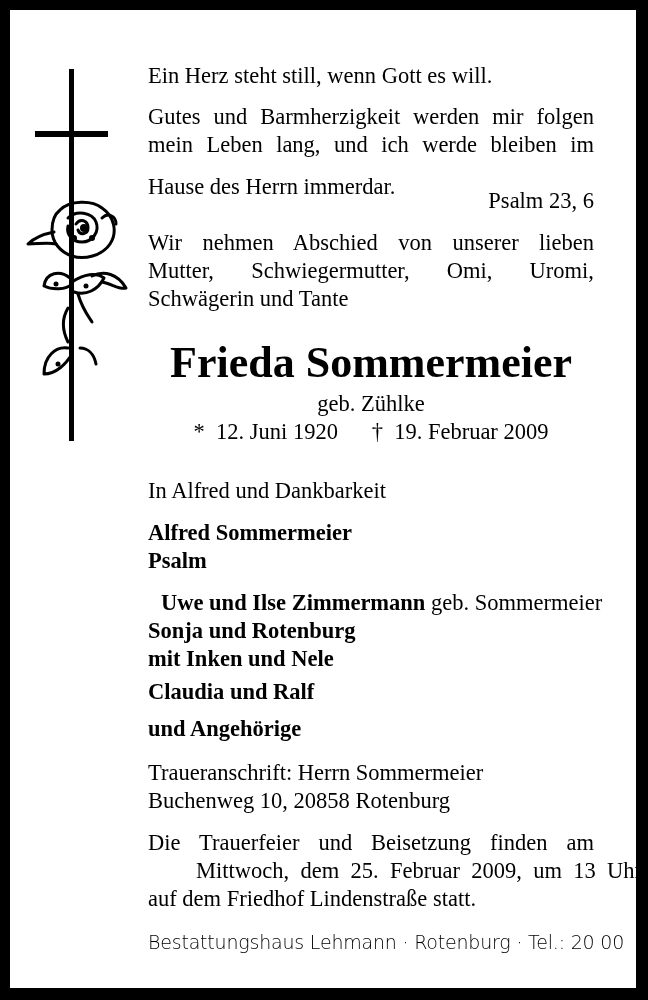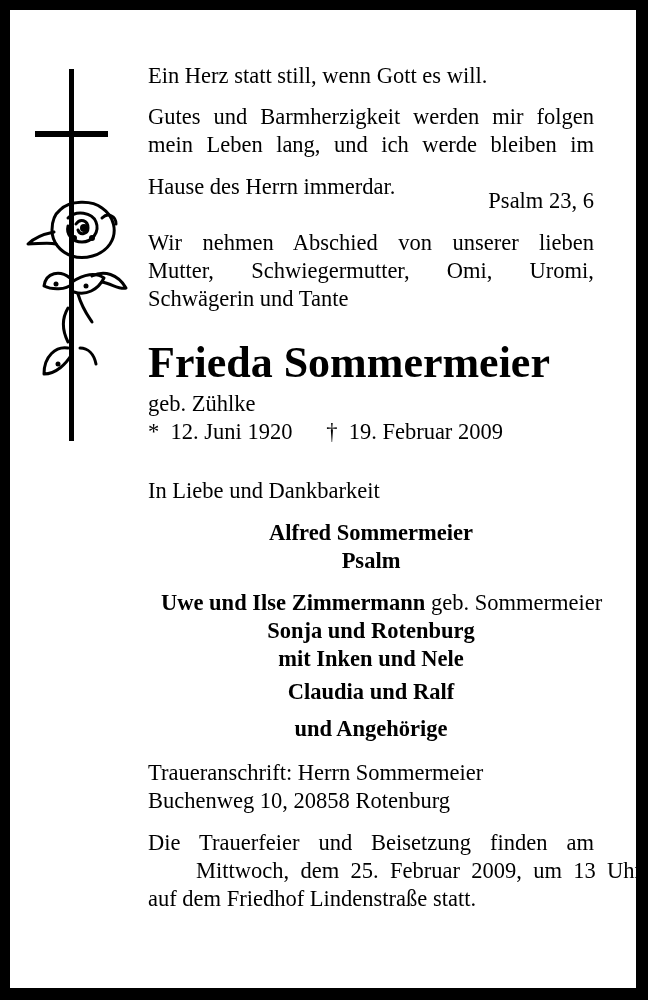--- a/index.html
+++ b/index.html
@@ -7,22 +7,22 @@
       width: 648px; height: 1000px; background: #000;
       position: relative; overflow: hidden;
     }
     .page {
       position: absolute; left: 10px; top: 10px; width: 626px; height: 978px;
       background: #fff;
     }
     .serif { font-family: "Liberation Serif", "DejaVu Serif", serif; color: #000; }
     .line { position: absolute; left: 138px; width: 446px; font-size: 22.5px; line-height: 28px; white-space: nowrap; }
     .just { text-align: justify; text-align-last: justify; }
-    .bold { font-weight: bold; text-align: center; }
-    .center { text-align: left; }
+    .bold { font-weight: bold; }
+    .center { text-align: center; }
     .right { text-align: right; }
     .sans { font-family: "DejaVu Sans", "Liberation Sans", sans-serif; font-weight: 300; }
     .cross-v { position: absolute; left: 59px; top: 59px; width: 5px; height: 372px; background: #000; }
     .cross-h { position: absolute; left: 25px; top: 121px; width: 73px; height: 6px; background: #000; }
     .rose { position: absolute; left: 12px; top: 188px; width: 112px; height: 200px; }
   </style>
 </head>
 <body>
 
 <div class="page">
@@ -53,41 +53,41 @@
       <circle cx="62" cy="30" r="4"></circle>
       <circle cx="52" cy="40" r="3"></circle>
       <circle cx="70" cy="40" r="3"></circle>
       <circle cx="34" cy="86" r="2.5"></circle>
       <circle cx="64" cy="88" r="2.5"></circle>
       <circle cx="36" cy="166" r="2.5"></circle>
     </g>
   </svg>
 
   <div class="serif">
-    <div class="line" style="top:52px;">Ein Herz statt still, wenn Gott es will.</div>
+    <div class="line" style="top:52px;">Ein Herz steht still, wenn Gott es will.</div>
 
     <div class="line just" style="top:93px;">Gutes und Barmherzigkeit werden mir folgen</div>
     <div class="line just" style="top:121px;">mein Leben lang, und ich werde bleiben im</div>
     <div class="line" style="top:163px;">Hause des Herrn immerdar.</div>
     <div class="line right" style="top:177px;">Psalm 23, 6</div>
 
     <div class="line just" style="top:219px;">Wir nehmen Abschied von unserer lieben</div>
     <div class="line just" style="top:247px;">Mutter, Schwiegermutter, Omi, Uromi,</div>
     <div class="line" style="top:275px;">Schwägerin und Tante</div>
 
     <div class="line center bold" style="top:328px; font-size:44px; line-height:50px;">Frieda Sommermeier</div>
     <div class="line center" style="top:380px;">geb. Zühlke</div>
     <div class="line center" style="top:408px;">
       <span>*</span>&nbsp;
       <span>12. Juni 1920</span>&nbsp;&nbsp;&nbsp;&nbsp;&nbsp;
       <span>†</span>&nbsp;
       <span>19. Februar 2009</span>
     </div>
 
-    <div class="line" style="top:467px;">In Liebe und Dankbarkeit</div>
+    <div class="line" style="top:467px;">In Alfred und Dankbarkeit</div>
 
     <div class="line bold" style="top:509px;">Alfred Sommermeier</div>
     <div class="line bold" style="top:537px;">Psalm</div>
 
     <div class="line" style="top:579px;margin-left:13px;">
       <span class="bold">Uwe und Ilse Zimmermann</span><span> geb. Sommermeier</span>
     </div>
     <div class="line bold" style="top:607px;">Sonja und Rotenburg</div>
     <div class="line bold" style="top:635px;">mit Inken und Nele</div>
     <div class="line bold" style="top:668px;">Claudia und Ralf</div>
@@ -95,13 +95,14 @@
     <div class="line bold" style="top:705px;">und Angehörige</div>
 
     <div class="line" style="top:749px;">Traueranschrift: Herrn Sommermeier</div>
     <div class="line" style="top:777px;">Buchenweg 10, 20858 Rotenburg</div>
 
     <div class="line just" style="top:819px;">Die Trauerfeier und Beisetzung finden am</div>
     <div class="line just" style="top:847px;margin-left:48px;">Mittwoch, dem 25. Februar 2009, um 13 Uhr</div>
     <div class="line" style="top:875px;">auf dem Friedhof Lindenstraße statt.</div>
   </div>
 
+  <div class="line sans" style="top:918px; font-size:19px; letter-spacing:-0.2px;">Bestattungshaus Lehmann · Rotenburg · Tel.: 20 00</div>
 </div>
 
 </body></html>

